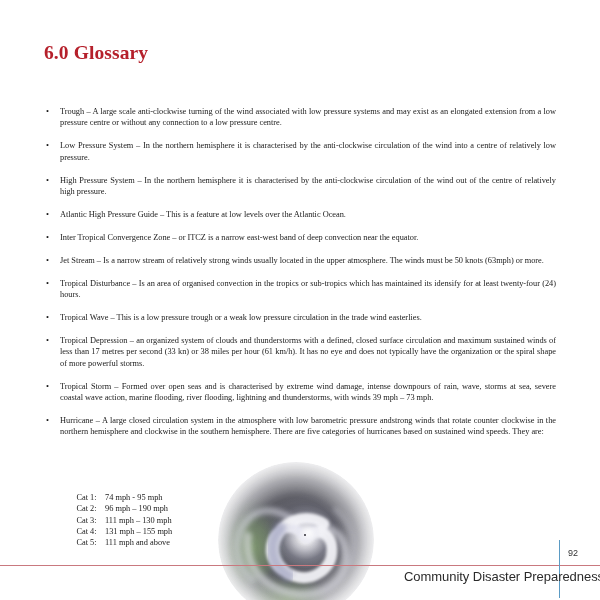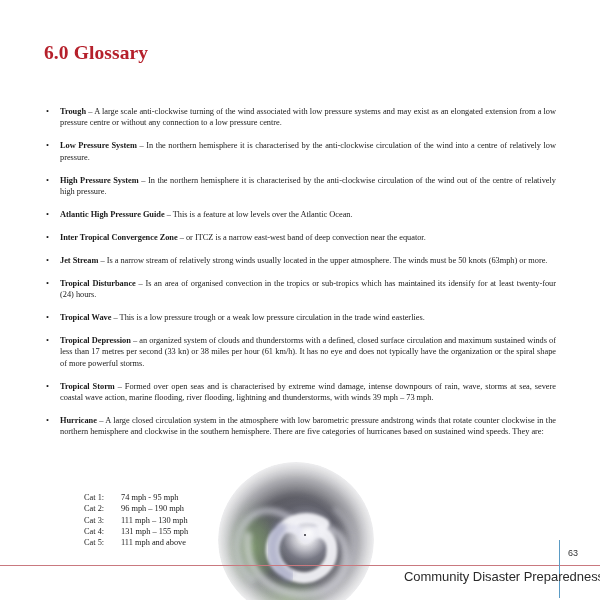--- a/index.html
+++ b/index.html
@@ -68,36 +68,37 @@
   .entry .bullet {
     position: absolute;
     left: 2px;
     top: 0px;
     font-size: 8.5px;
     line-height: 11.4px;
     color: #1a1a1a;
   }
 
   .entry .term {
-    font-weight: bold;
+    font-weight: normal;
   }
 
   .entry .dash {
     white-space: pre;
   }
 
   
   .cat-list {
     position: absolute;
-    left: 84px;
+    left: 68px;
     top: 492px;
     font-size: 8.35px;
     line-height: 11.3px;
     color: #1a1a1a;
     z-index: 3;
+    text-align: center;
   }
   .cat-row {
     display: flex;
   }
   .cat-label {
     width: 37px;
     flex: 0 0 37px;
   }
   .cat-range {
     white-space: nowrap;
@@ -308,16 +309,16 @@
       <span class="cat-range">131 mph – 155 mph</span>
     </div>
     <div class="cat-row">
       <span class="cat-label">Cat 5:</span>
       <span class="cat-range">111 mph and above</span>
     </div>
   </div>
 
   <div class="footer-rule"></div>
   <div class="footer-vrule"></div>
-  <div class="page-number">63</div>
+  <div class="page-number">92</div>
   <div class="footer-text">Community Disaster Preparedness Guide</div>
 
 </div>
 
 </body></html>

